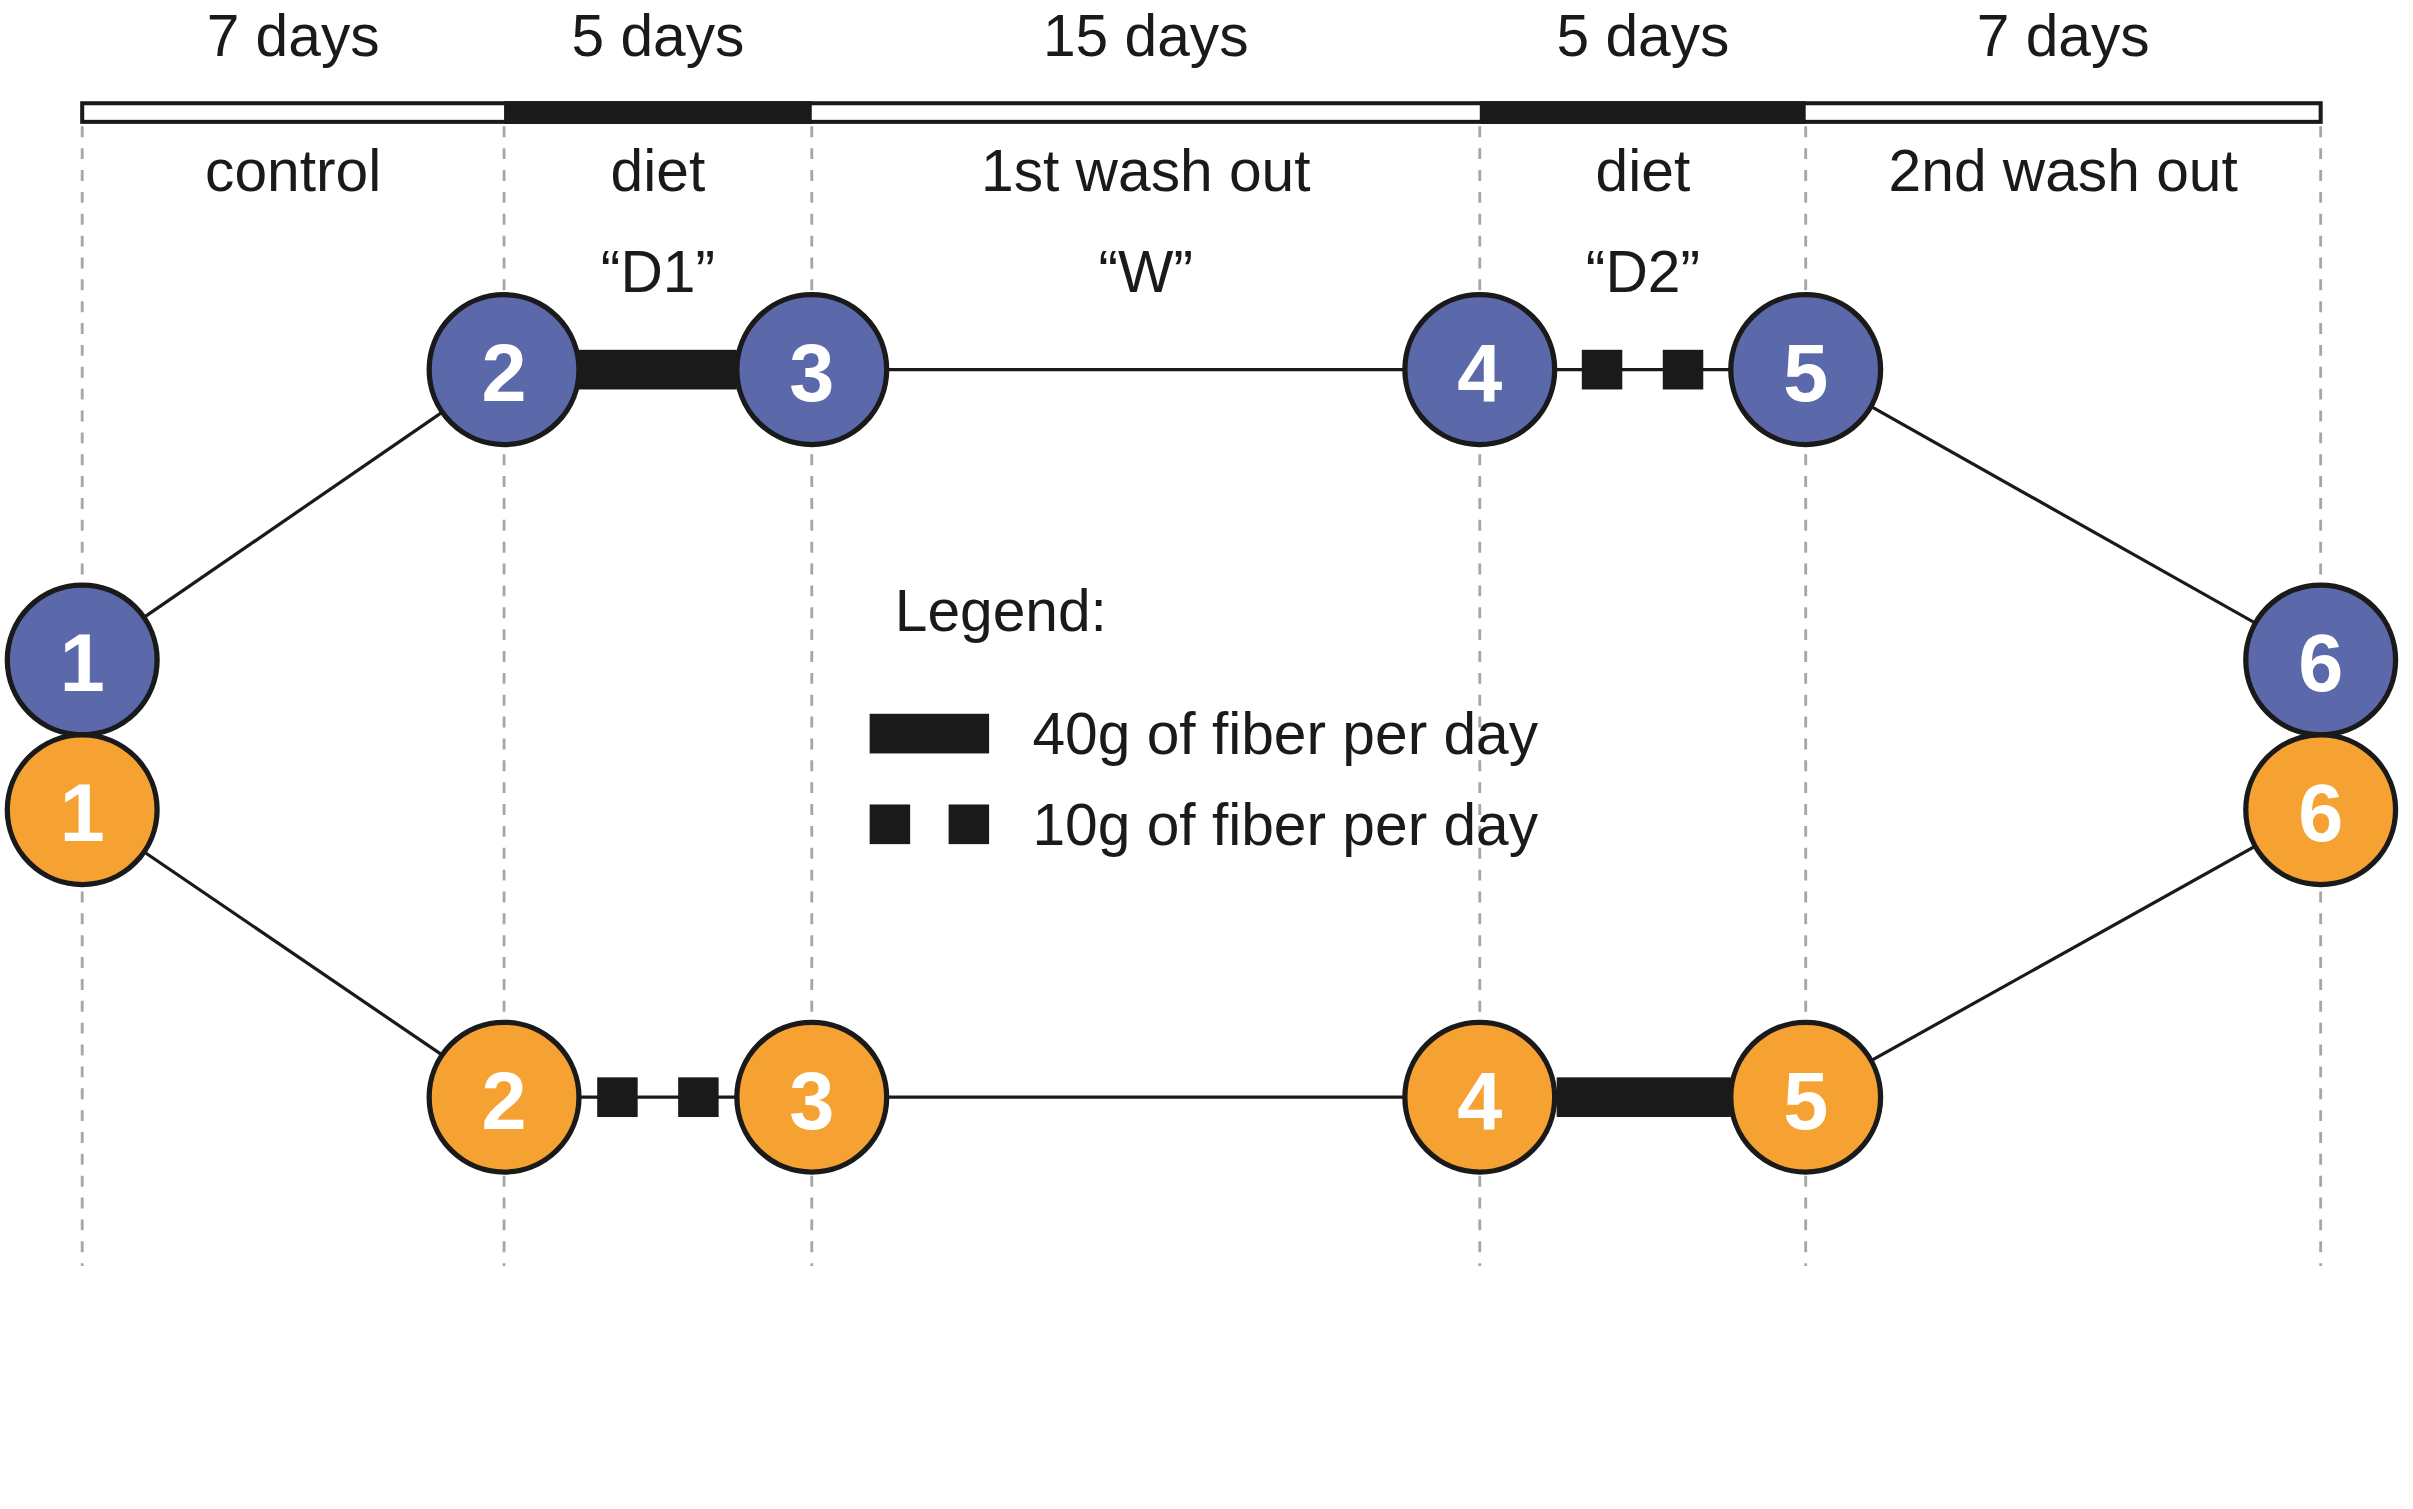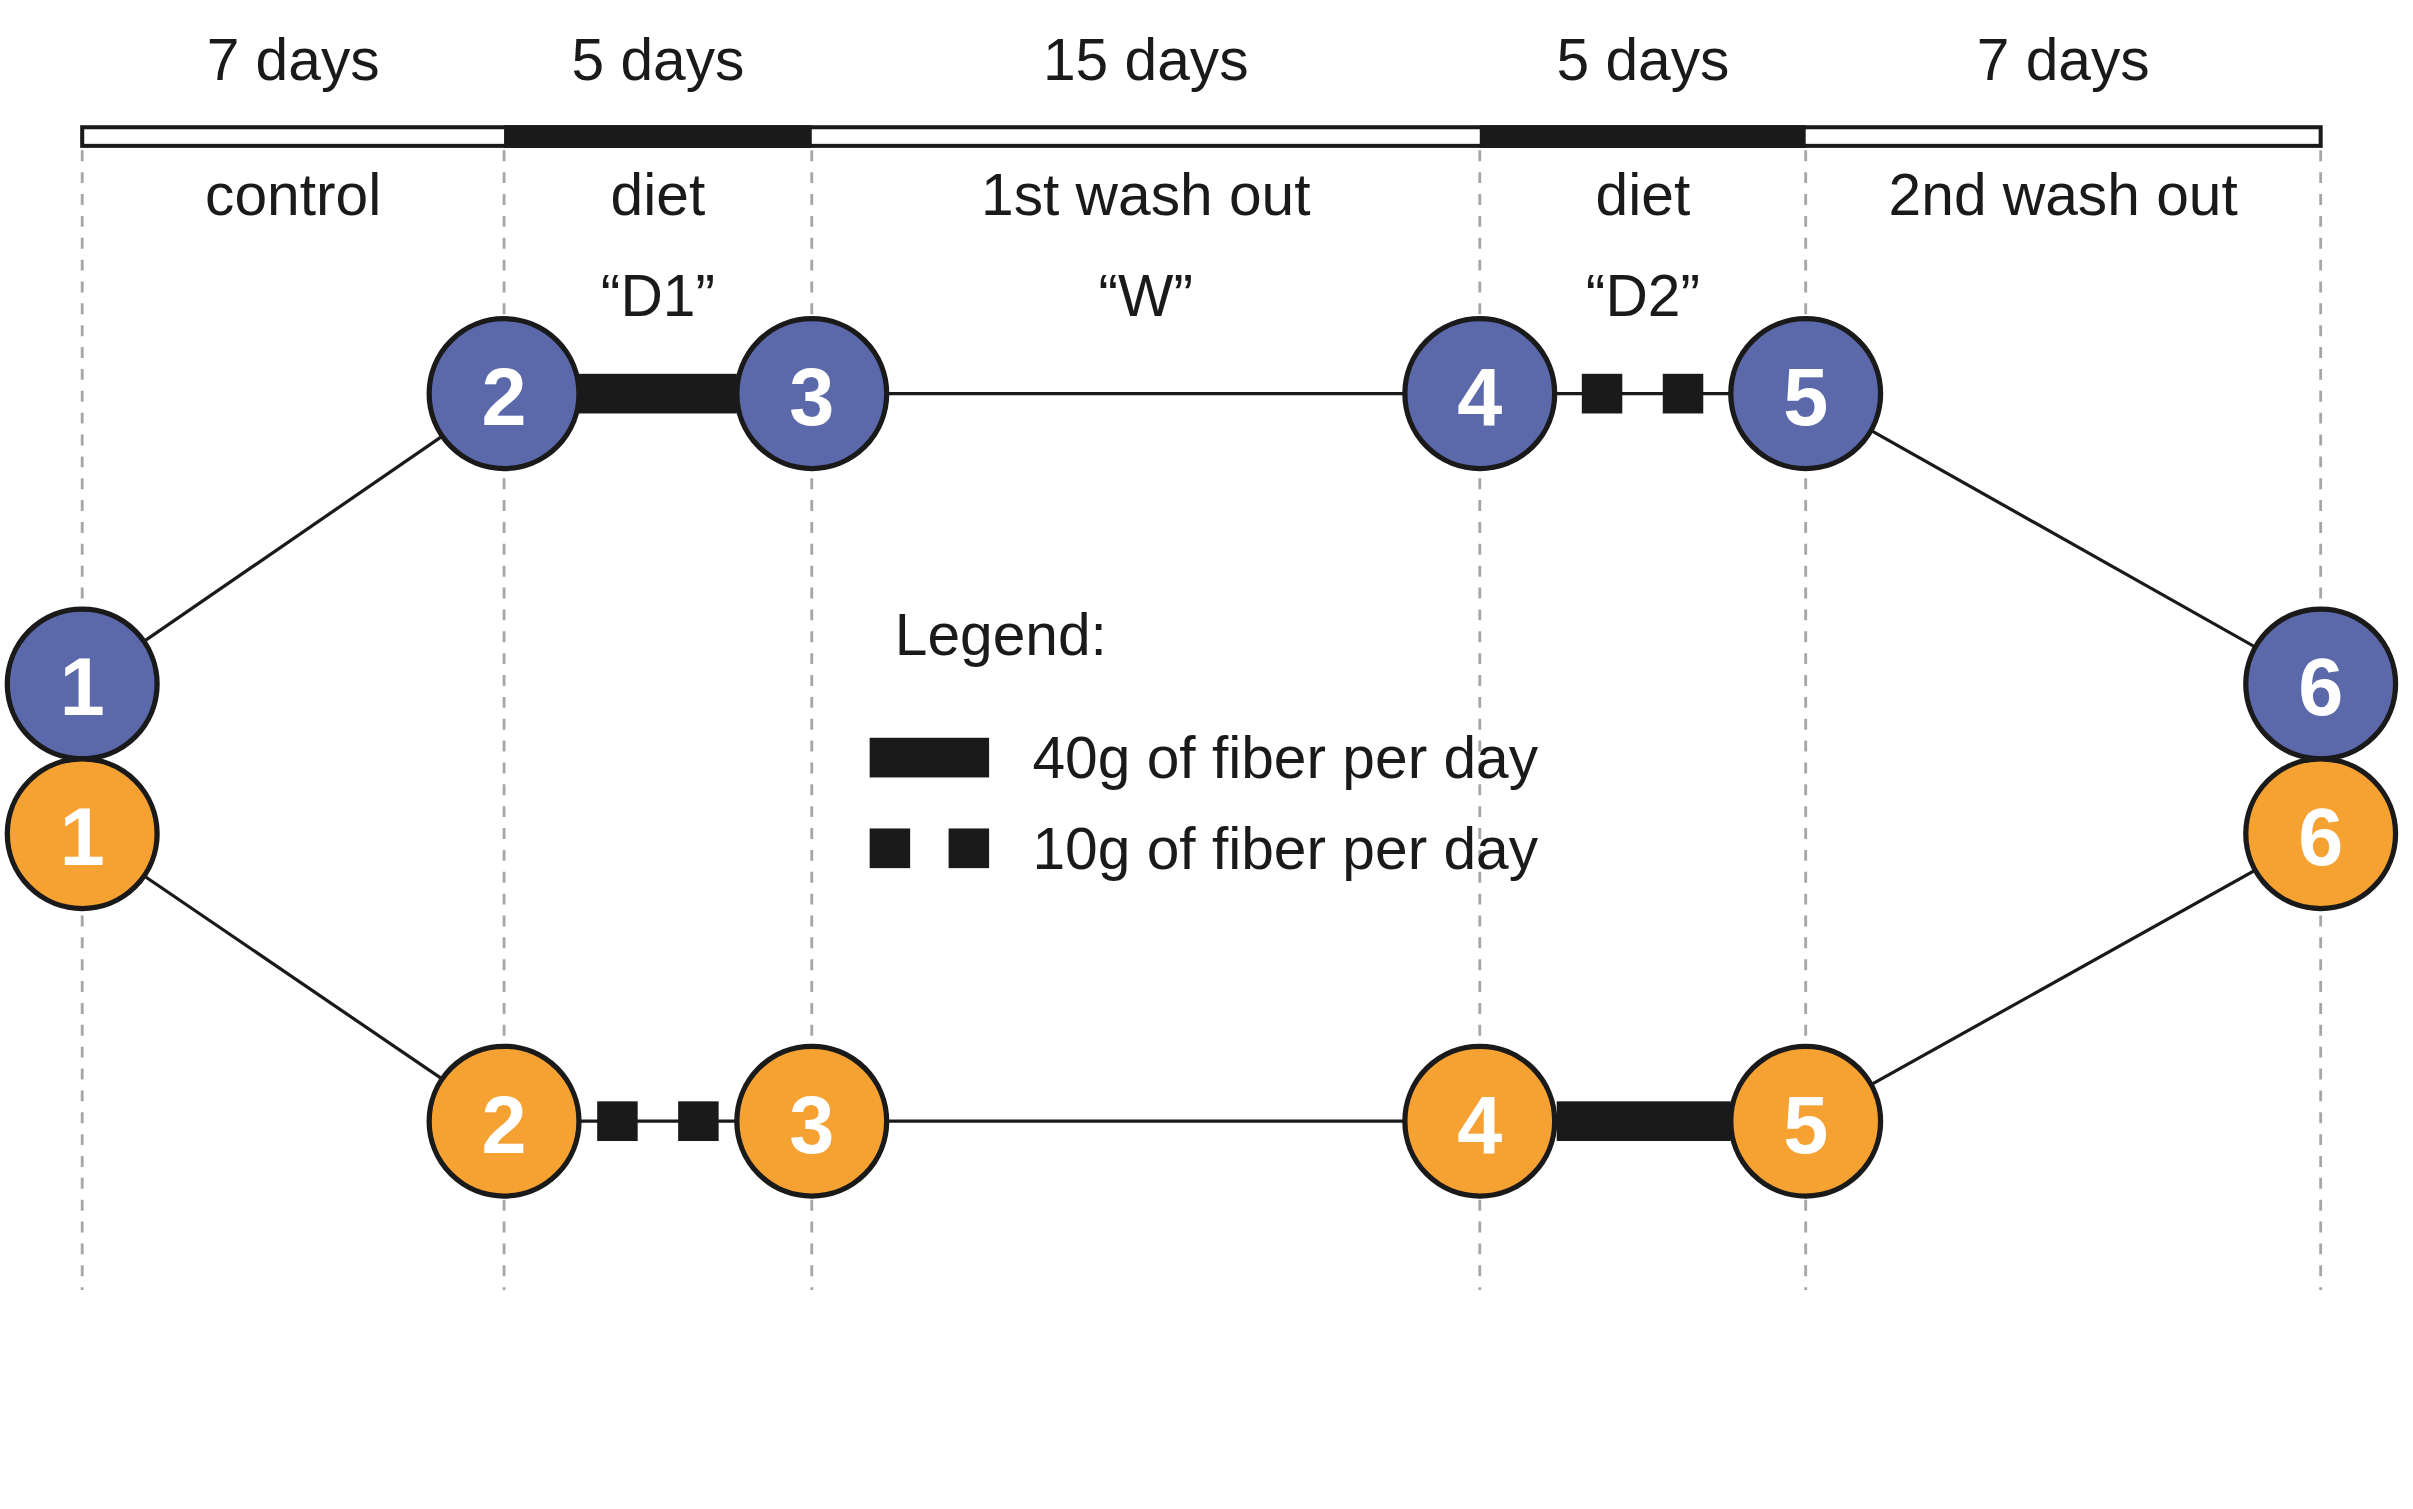--- a/index.html
+++ b/index.html
@@ -1,16 +1,16 @@
 <!DOCTYPE html>
 <html style="font-size:7.7px"><head>
 <meta charset="utf-8">
 <style>
   html,body{margin:0;padding:0;background:#ffffff;}
-  .figure-stage{width:100%;margin-top:24px;}
+  .figure-stage{width:100%;}
   svg{display:block;width:100%;height:auto;}
   text{font-family:"Liberation Sans", sans-serif; fill:#1a1a1a;}
   .duration,.phase-name,.phase-code,.legend-title,.legend-label{font-size:145px;}
   .visit-num{font-size:200px;font-weight:bold;fill:#ffffff;}
   .mid{text-anchor:middle;}
   .ink-line{stroke:#1a1a1a;stroke-width:8;}
   .boundary{fill:none;stroke-width:7;stroke-dasharray:27 27;}
   .visit-circle{stroke:#1a1a1a;stroke-width:13;}
   .bar-outline{fill:#ffffff;stroke:#1a1a1a;stroke-width:10;}
 </style>

